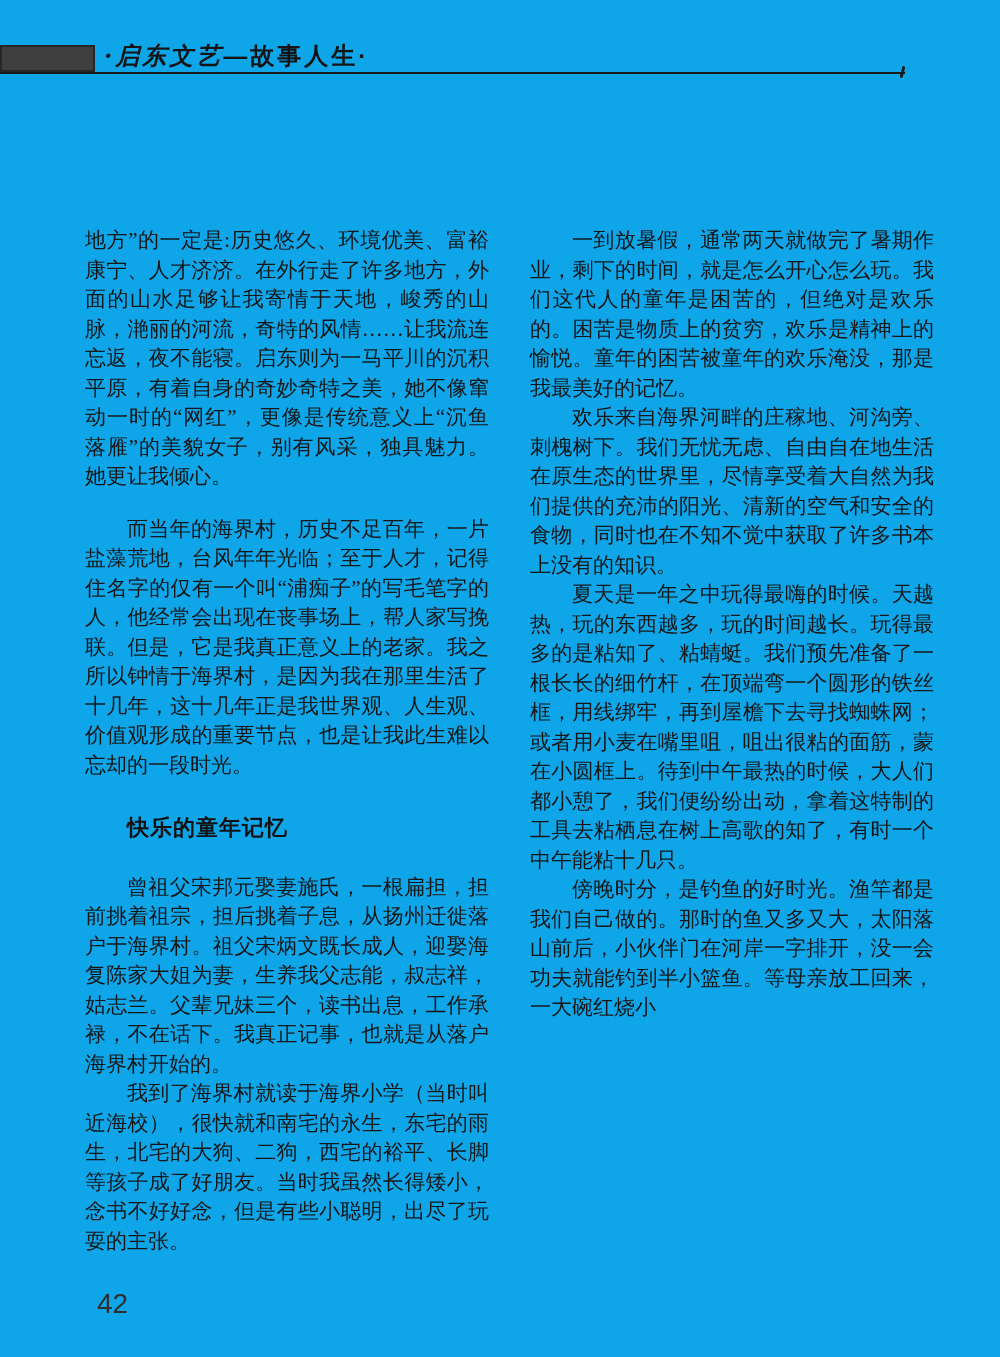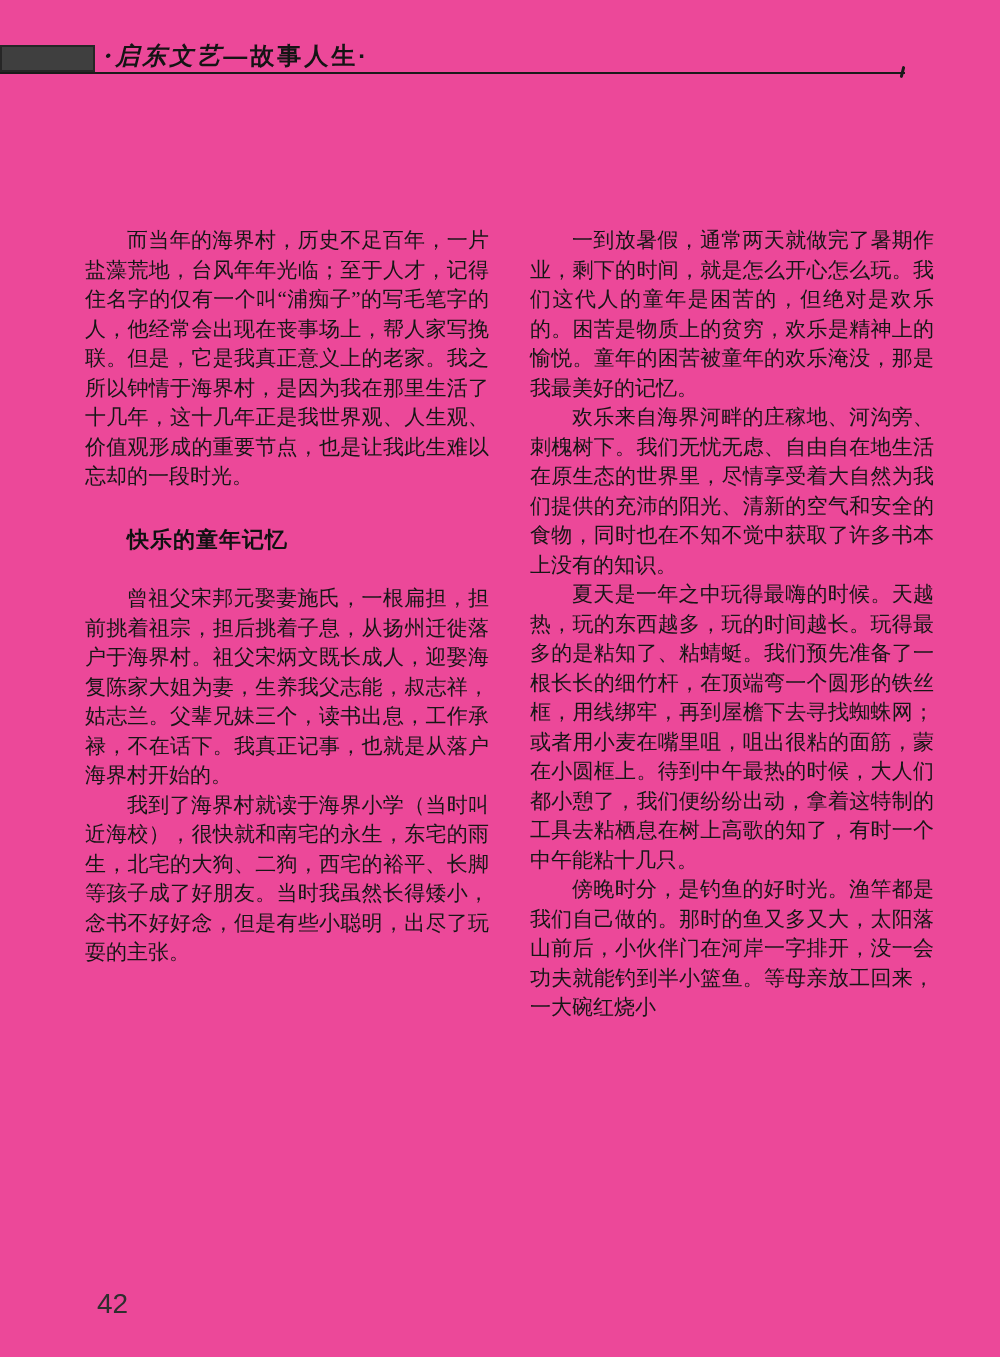--- a/index.html
+++ b/index.html
@@ -5,21 +5,21 @@
   * { box-sizing: border-box; }
   html, body { margin: 0; padding: 0; }
   body {
     width: 1000px; height: 1357px;
     background: #e8e8e8;
     font-family: "Liberation Serif", "DejaVu Serif", serif;
   }
   .page {
     position: relative;
     width: 1000px; height: 1357px;
-    background: #ec4899;
+    background: #0ea5e9;
     color: #1c1c1c;
     overflow: hidden;
   }
   
   .header-rect {
     position: absolute; left: 0; top: 45px;
     width: 95px; height: 27px;
     background: #3f3f3f;
     border: 2px solid #262626;
   }
@@ -88,20 +88,21 @@
 <div class="page">
 
   <div class="header-rect"></div>
   <div class="header-title">
     <span class="brand">·启东文艺</span><span class="section">—故事人生·</span>
   </div>
   <div class="header-rule"></div>
   <div class="rule-tick"></div>
 
   <div class="col col-left">
+    <p class="gap-after">地方”的一定是:历史悠久、环境优美、富裕康宁、人才济济。在外行走了许多地方，外面的山水足够让我寄情于天地，峻秀的山脉，滟丽的河流，奇特的风情……让我流连忘返，夜不能寝。启东则为一马平川的沉积平原，有着自身的奇妙奇特之美，她不像窜动一时的“网红”，更像是传统意义上“沉鱼落雁”的美貌女子，别有风采，独具魅力。她更让我倾心。</p>
     <p class="indent">而当年的海界村，历史不足百年，一片盐藻荒地，台风年年光临；至于人才，记得住名字的仅有一个叫“浦痴子”的写毛笔字的人，他经常会出现在丧事场上，帮人家写挽联。但是，它是我真正意义上的老家。我之所以钟情于海界村，是因为我在那里生活了十几年，这十几年正是我世界观、人生观、价值观形成的重要节点，也是让我此生难以忘却的一段时光。</p>
     <h3 class="section-heading">快乐的童年记忆</h3>
     <p class="indent">曾祖父宋邦元娶妻施氏，一根扁担，担前挑着祖宗，担后挑着子息，从扬州迁徙落户于海界村。祖父宋炳文既长成人，迎娶海复陈家大姐为妻，生养我父志能，叔志祥，姑志兰。父辈兄妹三个，读书出息，工作承禄，不在话下。我真正记事，也就是从落户海界村开始的。</p>
     <p class="indent">我到了海界村就读于海界小学（当时叫近海校），很快就和南宅的永生，东宅的雨生，北宅的大狗、二狗，西宅的裕平、长脚等孩子成了好朋友。当时我虽然长得矮小，念书不好好念，但是有些小聪明，出尽了玩耍的主张。</p>
   </div>
 
   <div class="col col-right">
     <p class="indent">一到放暑假，通常两天就做完了暑期作业，剩下的时间，就是怎么开心怎么玩。我们这代人的童年是困苦的，但绝对是欢乐的。困苦是物质上的贫穷，欢乐是精神上的愉悦。童年的困苦被童年的欢乐淹没，那是我最美好的记忆。</p>
     <p class="indent">欢乐来自海界河畔的庄稼地、河沟旁、刺槐树下。我们无忧无虑、自由自在地生活在原生态的世界里，尽情享受着大自然为我们提供的充沛的阳光、清新的空气和安全的食物，同时也在不知不觉中获取了许多书本上没有的知识。</p>
     <p class="indent">夏天是一年之中玩得最嗨的时候。天越热，玩的东西越多，玩的时间越长。玩得最多的是粘知了、粘蜻蜓。我们预先准备了一根长长的细竹杆，在顶端弯一个圆形的铁丝框，用线绑牢，再到屋檐下去寻找蜘蛛网；或者用小麦在嘴里咀，咀出很粘的面筋，蒙在小圆框上。待到中午最热的时候，大人们都小憩了，我们便纷纷出动，拿着这特制的工具去粘栖息在树上高歌的知了，有时一个中午能粘十几只。</p>

